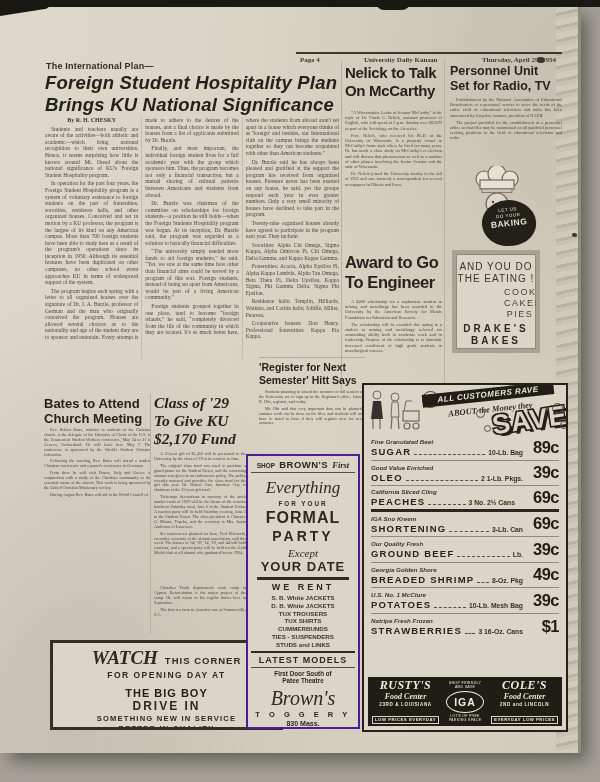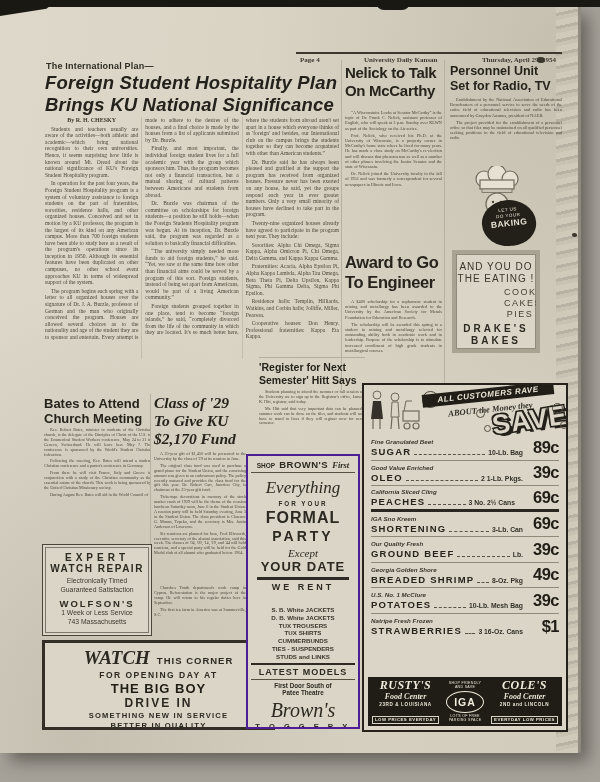--- a/index.html
+++ b/index.html
@@ -47,38 +47,38 @@
   .w-big2{font-weight:bold;font-size:10px;letter-spacing:1.5px;margin-bottom:3px;}
   .w-sm{font-size:6.8px;line-height:8.5px;color:#3e3a30;}
   .w-name{font-weight:bold;font-size:9.5px;letter-spacing:2px;margin-top:4px;}
 
   
   .bigboy{border:3px solid #332f27;padding-top:4px;}
   .bb-row1{display:flex;justify-content:center;align-items:baseline;gap:7px;}
   .bb-watch{font:italic bold 19px "Liberation Serif",serif;}
   .bb-corner{font-weight:bold;font-size:9.5px;letter-spacing:1px;}
   .bb-l2{font-weight:bold;font-size:8.5px;letter-spacing:1.5px;margin-top:1px;}
-  .bb-l3{font-weight:900;font-size:13px;letter-spacing:1px;margin-top:1px;color:#201d17;}
+  .bb-l3{font-weight:900;font-size:11px;letter-spacing:1px;margin-top:7px;color:#201d17;}
   .bb-l4{font-weight:900;font-size:12px;letter-spacing:2px;}
   .bb-sm{font-weight:bold;font-size:7.6px;letter-spacing:1.2px;margin-top:1px;}
 
   
   .browns{border:2px solid #4c1d95;padding:3px 3px 0;}
   .br-head{display:flex;justify-content:center;align-items:baseline;gap:4px;border-bottom:1px solid #55503f;padding-bottom:2px;}
   .br-shop{font-size:6.5px;font-weight:bold;}
   .br-brand{font-size:9.5px;font-weight:bold;letter-spacing:.5px;}
   .br-first{font:italic bold 8.5px "Liberation Serif",serif;}
   .br-script{font:italic 17px "Liberation Serif",serif;margin-top:5px;}
   .br-foryour{font-size:6.3px;font-weight:bold;letter-spacing:2px;margin-top:2px;}
   .br-formal{font-size:16px;font-weight:900;letter-spacing:1px;margin-top:2px;}
   .br-party{font-size:14px;font-weight:900;letter-spacing:3px;margin-top:1px;}
   .br-except{font:italic 11px "Liberation Serif",serif;margin-top:3px;}
   .br-date{font-size:13px;font-weight:900;letter-spacing:1px;}
   .br-bar{height:3px;background:#2e2b24;margin:3px 6px 2px;}
-  .br-werent{font-size:9px;font-weight:900;letter-spacing:3px;margin:1px 0 14px;}
+  .br-werent{font-size:9px;font-weight:900;letter-spacing:3px;margin:1px 0 2px;}
   .rent-item{font-size:6.2px;line-height:7.8px;font-weight:bold;color:#3b372d;}
   .br-latest{font-size:9px;font-weight:900;letter-spacing:1px;margin-top:2px;border-top:2px solid #2e2b24;padding-top:2px;}
   .br-loc{font-size:6.3px;font-weight:bold;line-height:7.5px;border-top:1px solid #55503f;margin-top:2px;padding-top:2px;}
   .br-name{font:italic 20px "Liberation Serif",serif;margin-top:2px;}
   .br-tog{font-size:7.5px;font-weight:bold;letter-spacing:3.5px;}
   .br-addr{font-size:7px;font-weight:bold;margin-top:1px;}
 
   
   .badge{position:absolute;left:482px;top:200px;width:54px;height:46px;background:#23201a;border-radius:48% 52% 46% 50%;
     transform:rotate(-6deg);color:#e8e3d2;text-align:center;padding-top:7px;box-sizing:border-box;font-family:"Liberation Sans",sans-serif;}
@@ -258,31 +258,22 @@
 
   <div class="hrule" style="left:259px;top:357px;width:106px;"></div>
   <div class="h-sans" style="left:259px;top:361px;font-size:10.5px;">'Register for Next</div>
   <div class="h-sans" style="left:259px;top:374px;font-size:10.5px;">Semester' Hitt Says</div>
   <div class="bt tiny-body" style="left:259px;top:390px;width:104px;height:60px;">
 
   <p>Students planning to attend the summer or fall session at the University are to sign up in the Registrar's office, James K. Hitt, registrar, said today.</p>
       <p>Mr. Hitt said that very important data can be planned, summer work can be done on the files, and students will not have to stand in lines if they will register now for next semester.</p>
     </div>
 
-  <div class="adbox wolfson" style="left:42px;top:544px;width:110px;height:92px;">
-    <div class="w-big">EXPERT</div>
-    <div class="w-big2">WATCH REPAIR</div>
-    <div class="w-sm">Electronically Timed</div>
-    <div class="w-sm">Guaranteed Satisfaction</div>
-    <div class="w-name">WOLFSON'S</div>
-    <div class="w-sm">1 Week or Less Service</div>
-    <div class="w-sm">743 Massachusetts</div>
-  </div>
-
-  <div class="adbox bigboy" style="left:42px;top:640px;width:233px;height:90px;">
+
+  <div class="adbox bigboy" style="left:50px;top:640px;width:233px;height:90px;">
     <div class="bb-row1">
       <span class="bb-watch">WATCH</span>
       <span class="bb-corner">THIS CORNER</span>
     </div>
     <div class="bb-l2">FOR OPENING DAY AT</div>
     <div class="bb-l3">THE BIG BOY</div>
     <div class="bb-l4">DRIVE IN</div>
     <div class="bb-sm">SOMETHING NEW IN SERVICE</div>
     <div class="bb-sm">BETTER IN QUALITY</div>
   </div>

